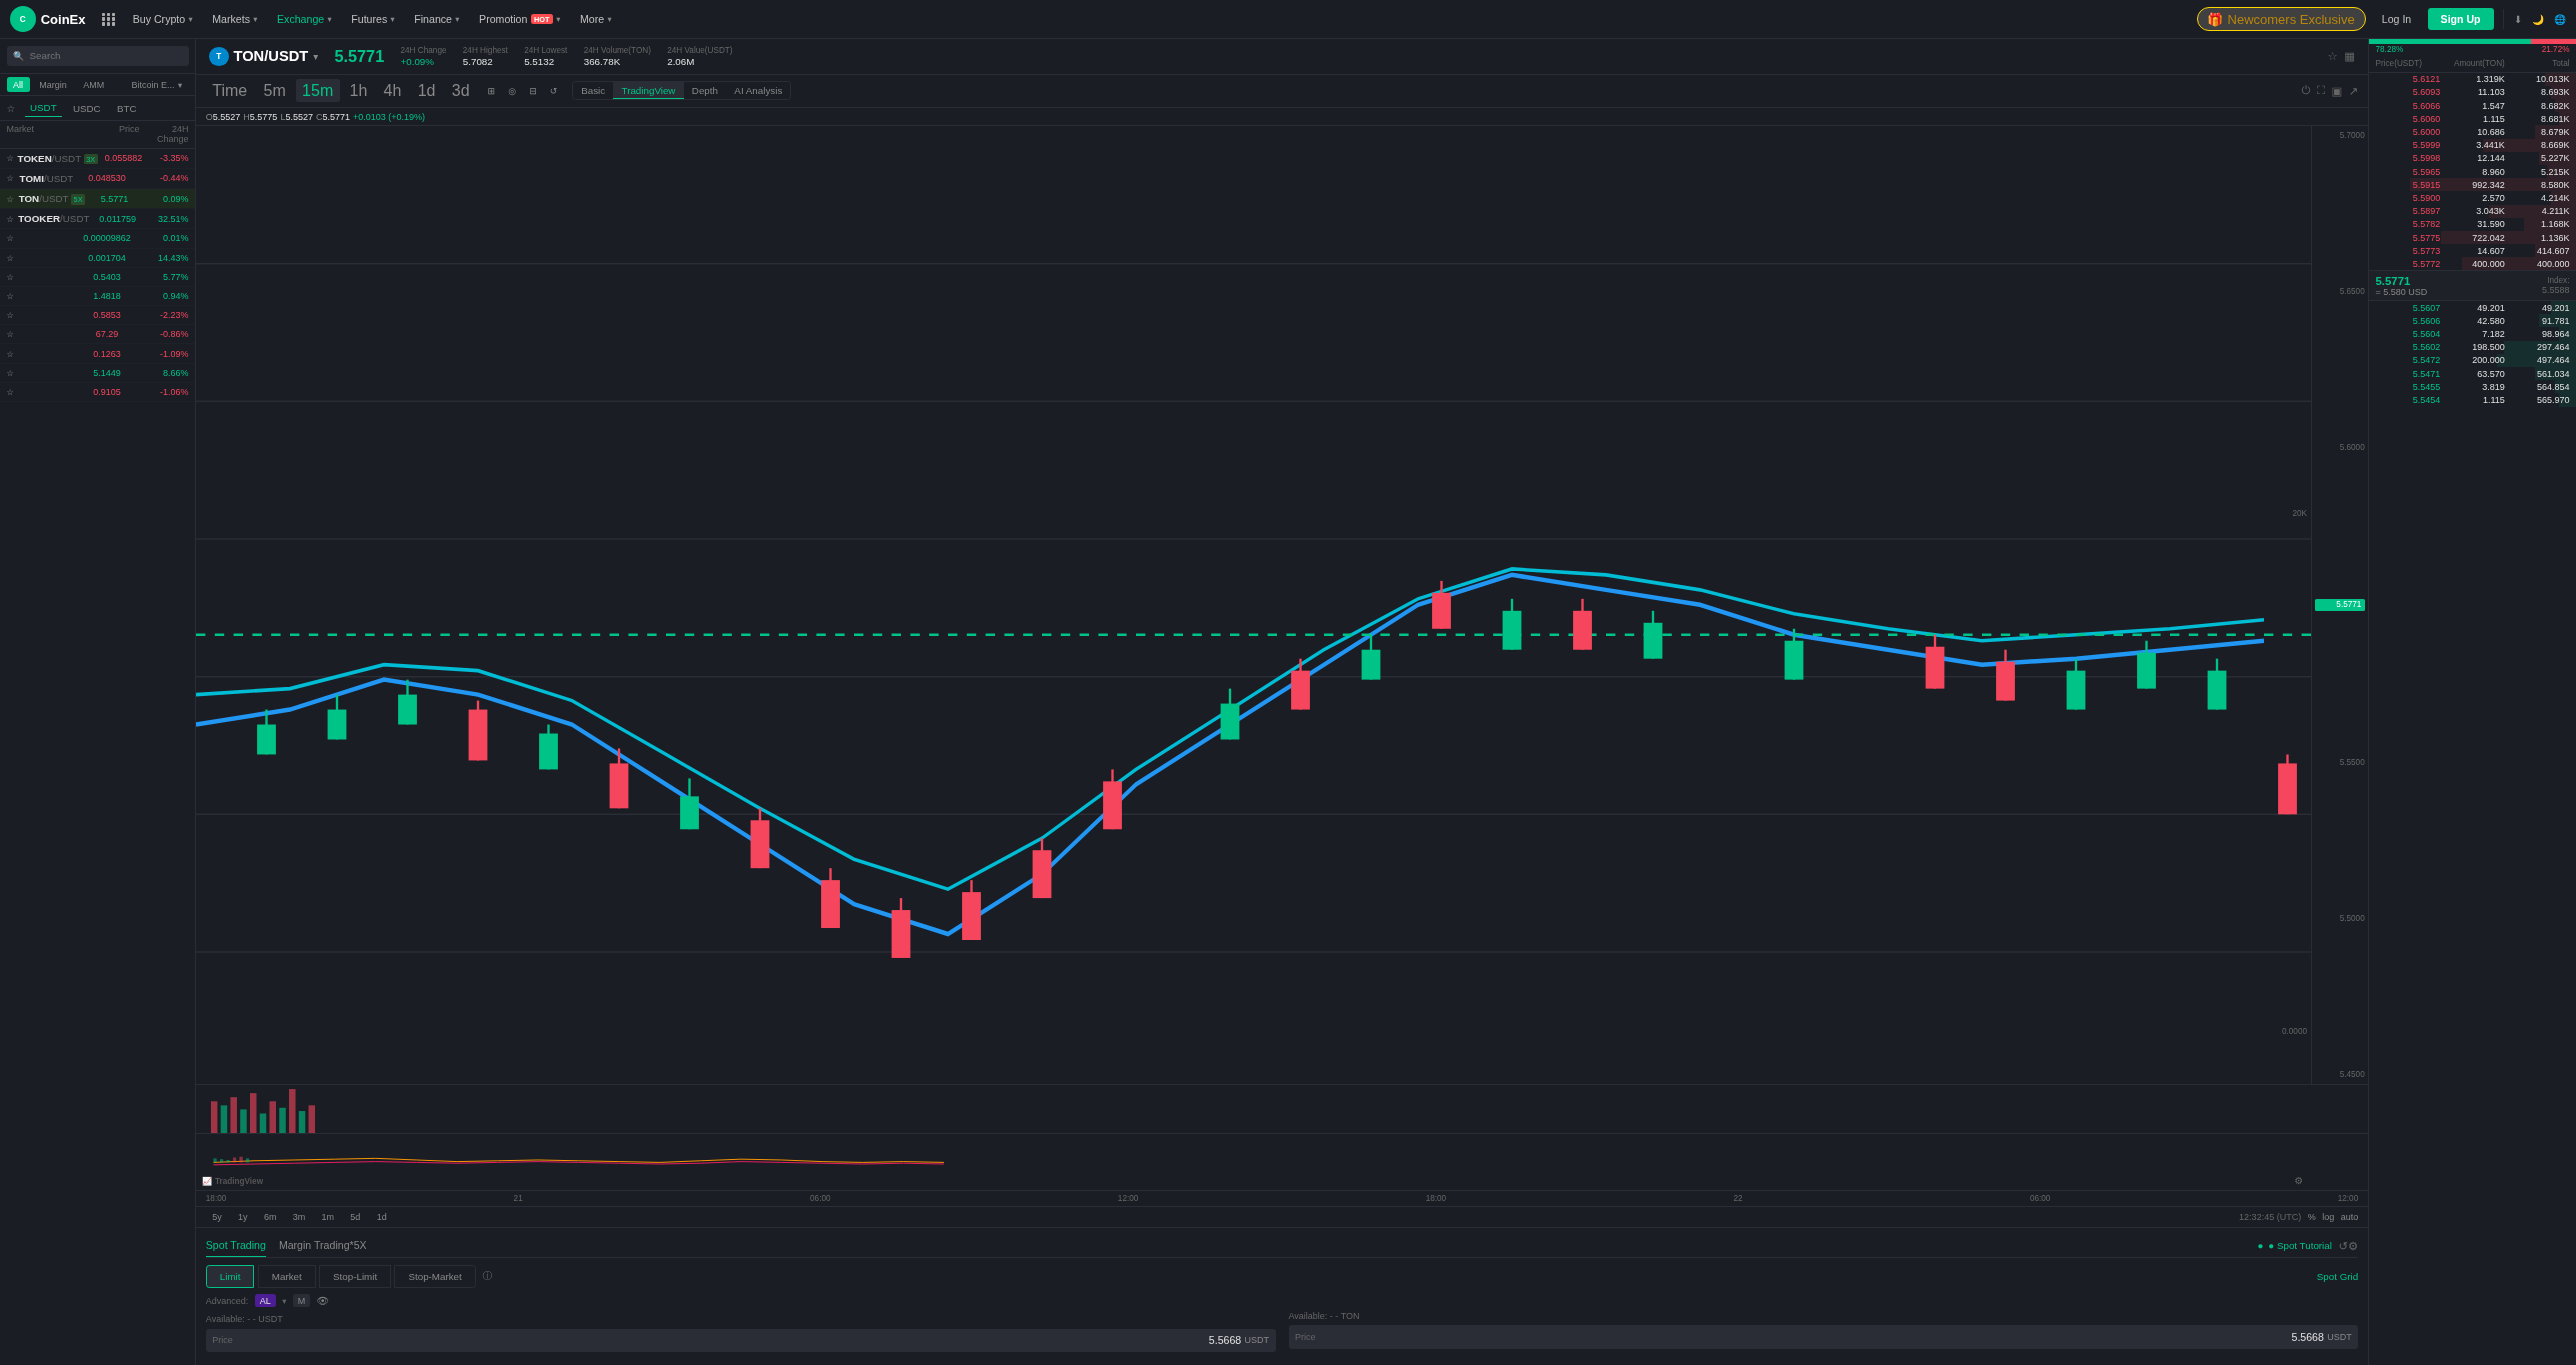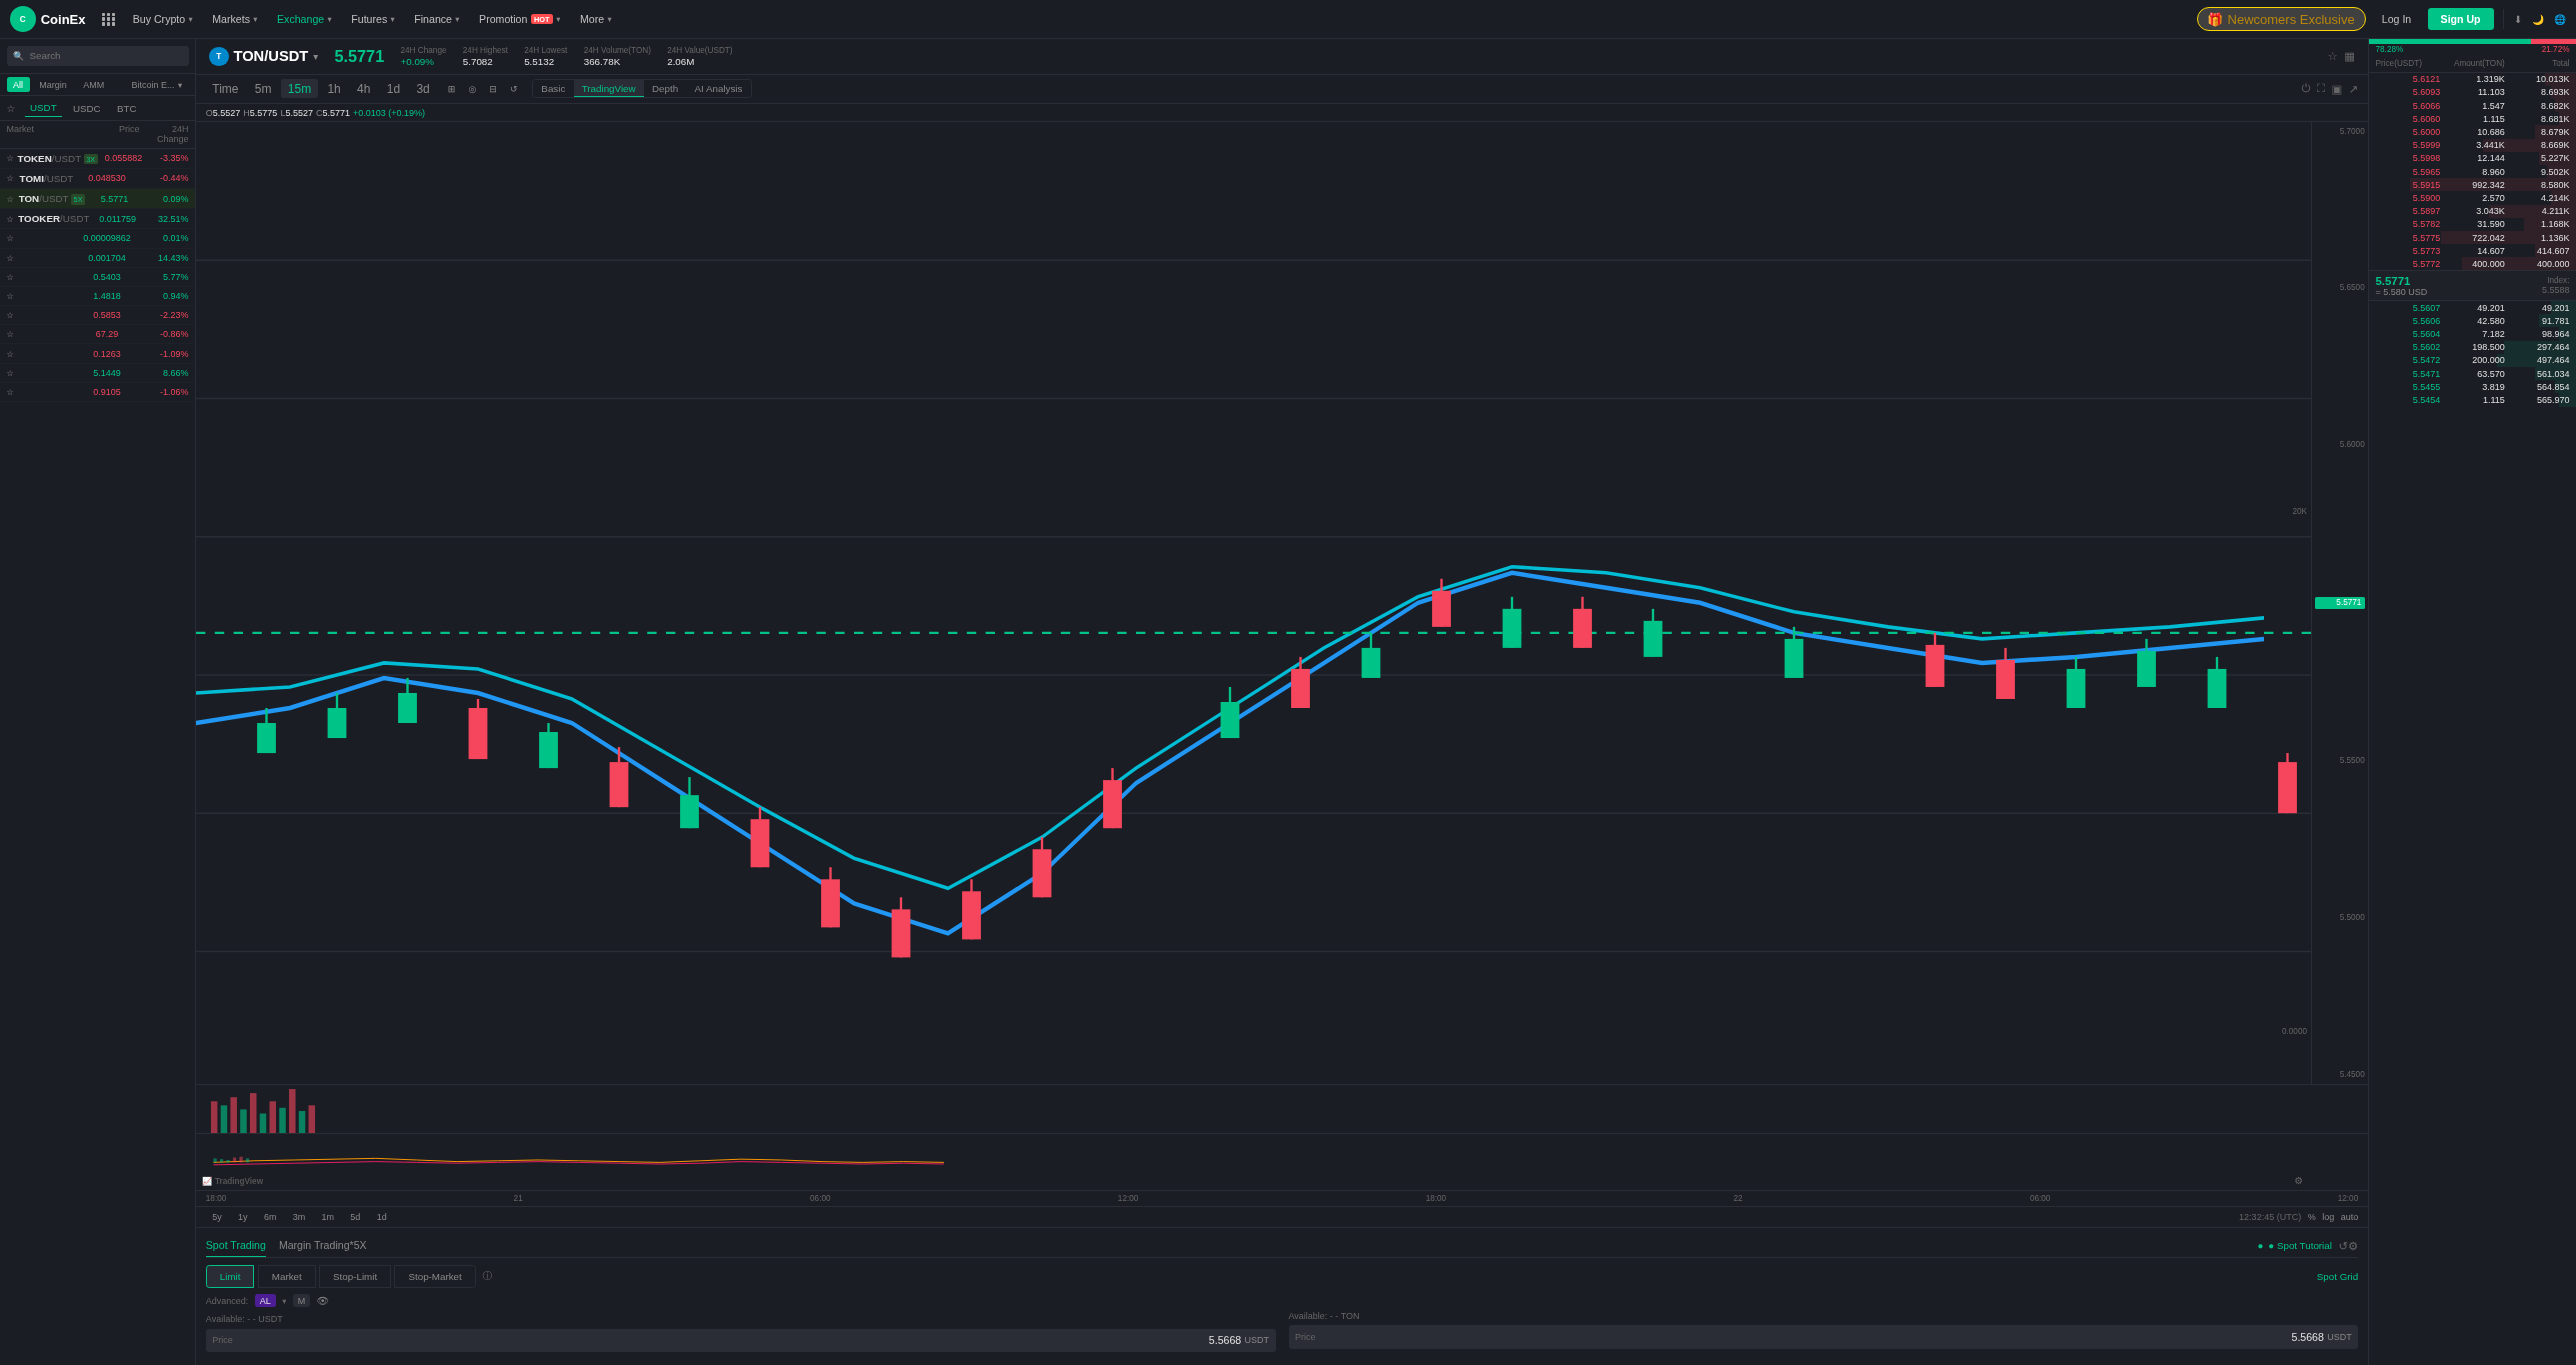--- a/index.html
+++ b/index.html
@@ -68,21 +68,21 @@
     .pair-arrow { color: #888; cursor: pointer; }
     .ticker-price { font-size: 16.3px; font-weight: bold; color: #00c487; }
     .ticker-stat { display: flex; flex-direction: column; gap: 1.6px; }
     .ticker-stat-label { color: #666; font-size: 8.2px; }
     .ticker-stat-value { font-size: 9.8px; }
     .ticker-actions { margin-left: auto; display: flex; gap: 6.5px; }
     .ticker-action-btn { background: none; border: none; color: #666; cursor: pointer; font-size: 11.4px; }
 
     
     .chart-controls { display: flex; align-items: center; padding: 4.9px 9.8px; background: #1a1d24; border-bottom: 0.8px solid #2a2d35; gap: 3.3px; flex-wrap: wrap; }
-    .time-btn { padding: 2.5px 6.5px; border-radius: 2.5px; cursor: pointer; font-size: 12px; color: #888; background: none; border: none; text-align: right; }
+    .time-btn { padding: 2.5px 6.5px; border-radius: 2.5px; cursor: pointer; font-size: 16px; color: #888; background: none; border: none; text-align: right; }
     .time-btn.active { background: #2a2d35; color: #00c487; }
     .chart-type-btn { padding: 2.5px 4.9px; border: none; background: none; color: #888; cursor: pointer; font-size: 9px; }
     .view-tabs { display: flex; gap: 0; margin-left: 6.5px; border: 0.8px solid #2a2d35; border-radius: 3.3px; overflow: hidden; }
     .view-tab { padding: 2.5px 8.2px; cursor: pointer; font-size: 9.8px; color: #888; background: none; border: none; }
     .view-tab.active { background: #2a2d35; color: #00c487; border-bottom: 1.6px solid #00c487; }
     .chart-icons { margin-left: auto; display: flex; gap: 6.5px; align-items: center; }
     .chart-icon-btn { background: none; border: none; color: #666; cursor: pointer; font-size: 11.4px; }
     
     
     .ohlc-bar { padding: 3.3px 9.8px; background: #1a1d24; border-bottom: 0.8px solid #2a2d35; font-size: 9px; color: #888; display: flex; align-items: center; gap: 3px; }
@@ -673,21 +673,21 @@
       <div class="ob-row">
         <div class="ob-bg ob-bg-sell" style="width:18%;"></div>
         <span class="ob-cell negative">5.5998</span>
         <span class="ob-cell">12.144</span>
         <span class="ob-cell">5.227K</span>
       </div>
       <div class="ob-row">
         <div class="ob-bg ob-bg-sell" style="width:14%;"></div>
         <span class="ob-cell negative">5.5965</span>
         <span class="ob-cell">8.960</span>
-        <span class="ob-cell">9.502K</span>
+        <span class="ob-cell">5.215K</span>
       </div>
       <div class="ob-row">
         <div class="ob-bg ob-bg-sell" style="width:80%;"></div>
         <span class="ob-cell negative">5.5915</span>
         <span class="ob-cell">992.342</span>
         <span class="ob-cell">8.580K</span>
       </div>
       <div class="ob-row">
         <div class="ob-bg ob-bg-sell" style="width:12%;"></div>
         <span class="ob-cell negative">5.5900</span>

